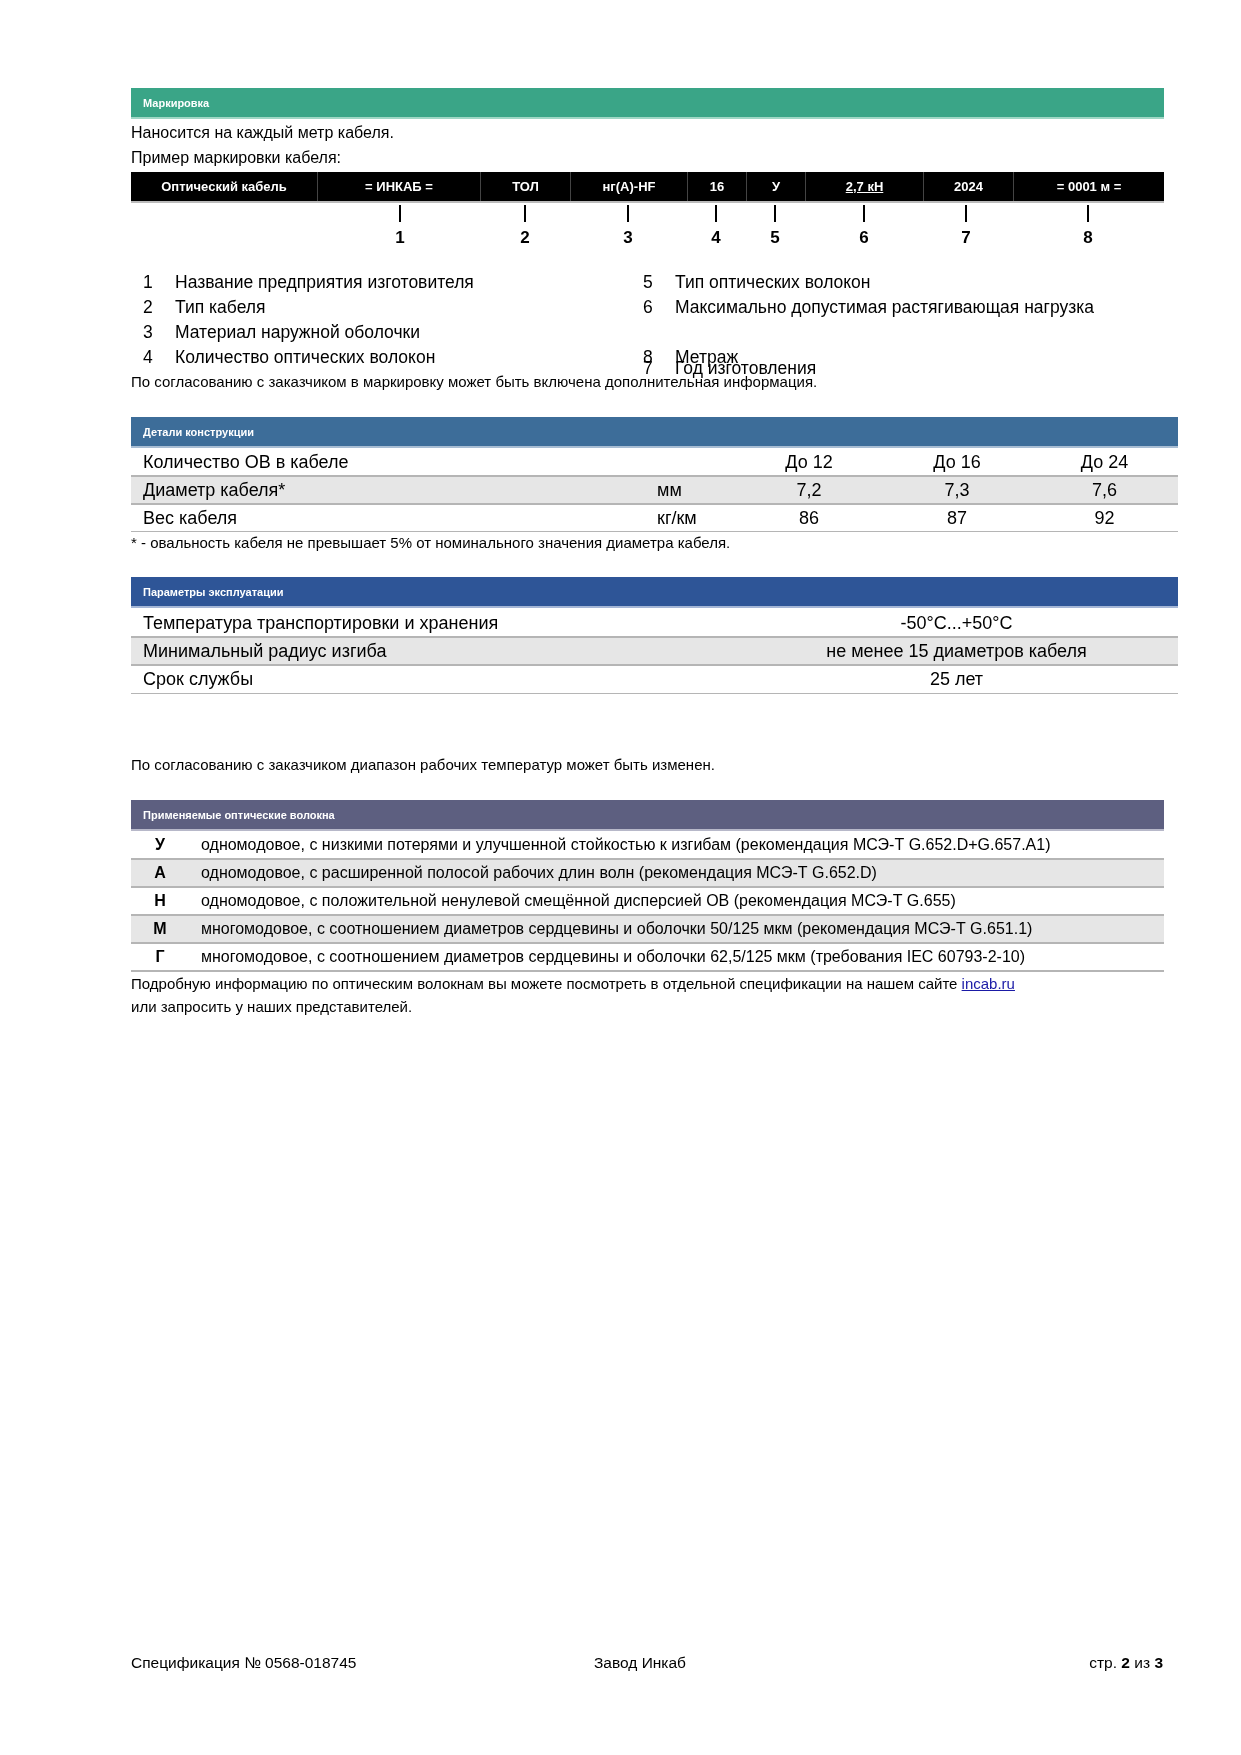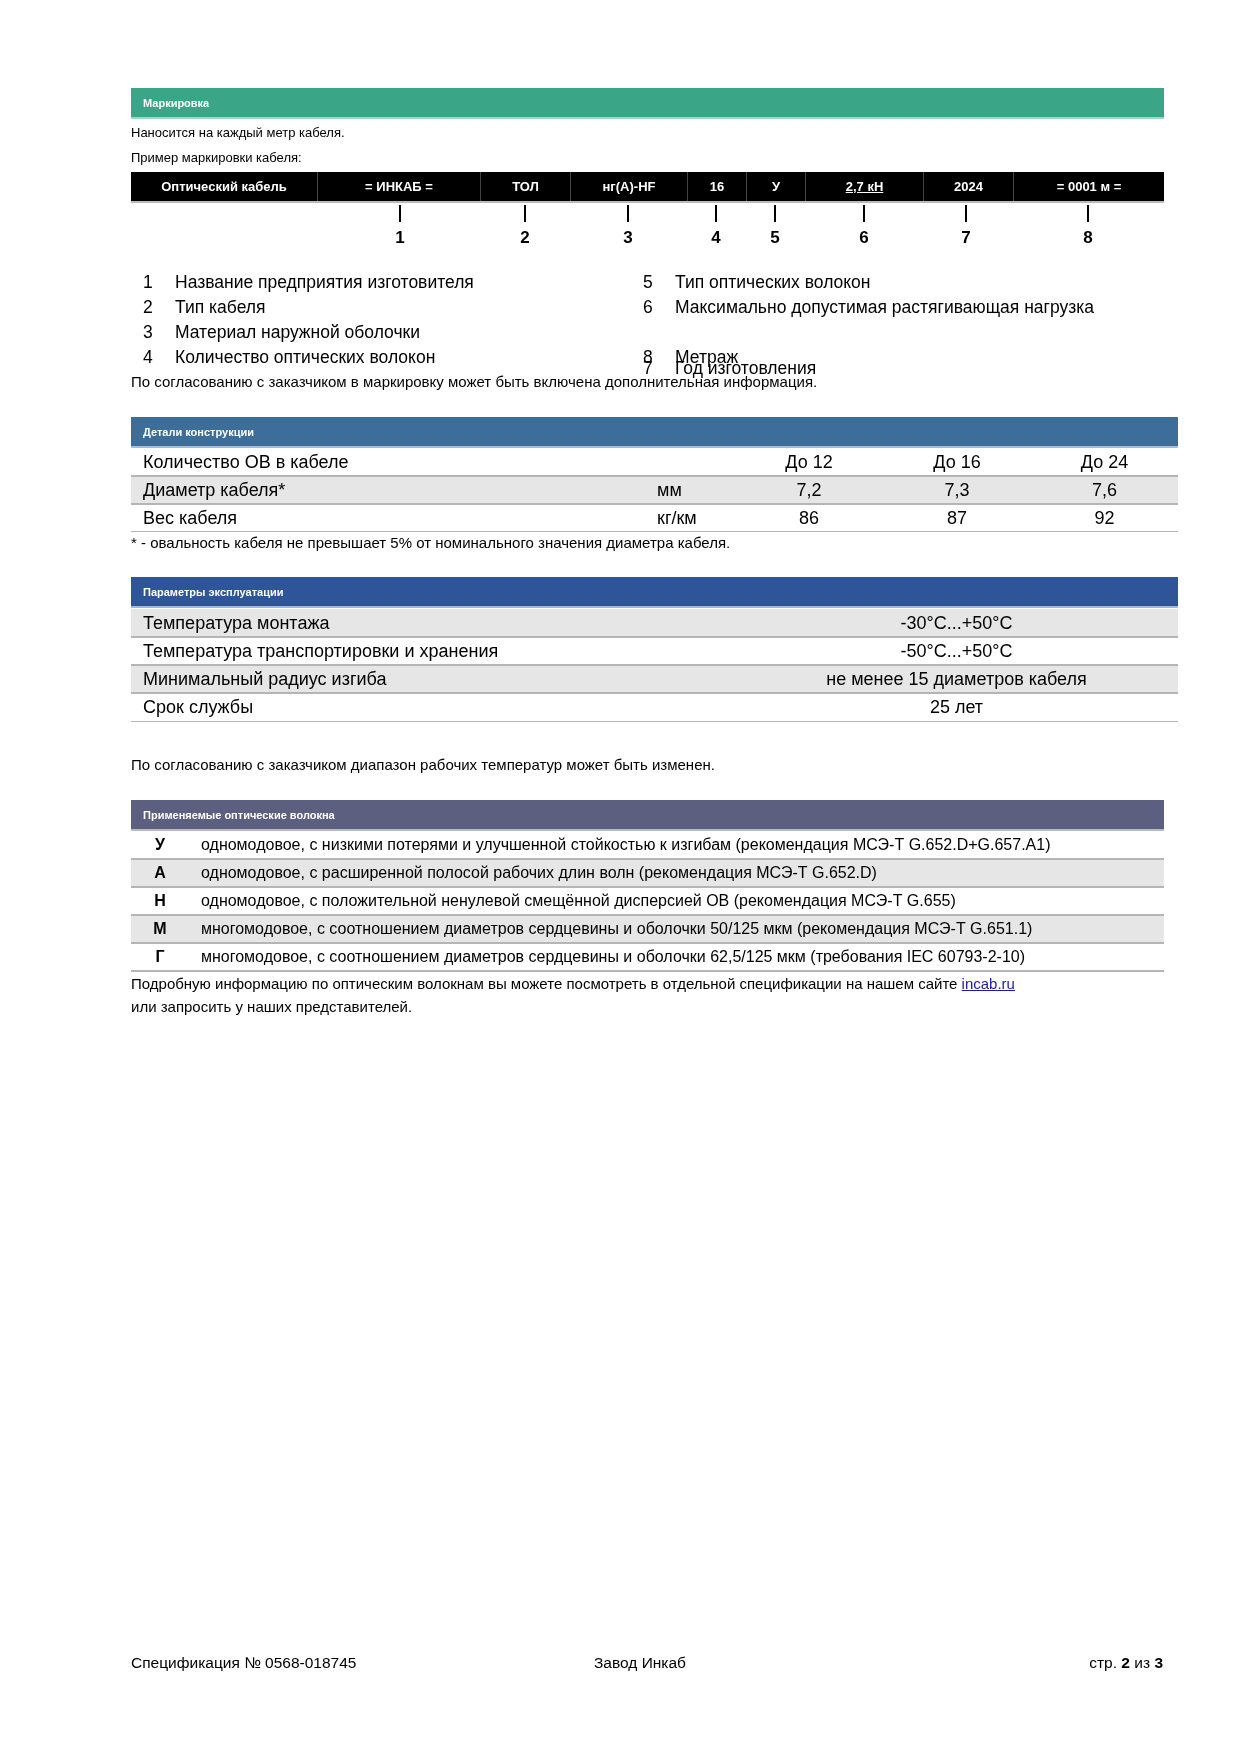--- a/index.html
+++ b/index.html
@@ -1,18 +1,18 @@
 <!DOCTYPE html>
 <html><head>
 <meta charset="utf-8">
 <style>
   html, body { margin: 0; padding: 0; background: #ffffff; }
   body { width: 1241px; height: 1755px; position: relative; font-family: "Liberation Sans", "DejaVu Sans", sans-serif; color: #000; font-size: 17px; }
   .sec-head { position: absolute; left: 131px; height: 31px; color: #fff; font-weight: bold; font-size: 11px; line-height: 31px; padding-left: 12px; box-sizing: border-box; }
-  .line { position: absolute; left: 131px; font-size: 13px; line-height: 24px; white-space: nowrap; }
+  .line { position: absolute; left: 131px; font-size: 16px; line-height: 24px; white-space: nowrap; }
   .small { font-size: 15px; }
 
   
   .strip { position: absolute; left: 131px; top: 172px; width: 1033px; height: 29px; background: #000; display: flex; border-bottom: 2px solid #bbb; }
   .strip .cell { color: #fff; font-weight: bold; font-size: 13px; line-height: 29px; text-align: center; border-right: 1px solid #444; box-sizing: border-box; }
   .strip .cell:last-child { border-right: none; }
   .ticks { position: absolute; top: 203px; left: 0; width: 1241px; height: 50px; }
   .tick { position: absolute; text-align: center; width: 30px; margin-left: -15px; }
   .tick .bar { width: 2px; height: 17px; background: #000; margin: 2px auto 6px; }
   .tick .num { font-weight: bold; font-size: 17px; line-height: 20px; }
@@ -140,24 +140,20 @@
 
 <div class="sec-head" style="top:577px; width:1047px; background:#2e5597; border-bottom:2px solid #a4b6d6;">
   <span>Параметры эксплуатации</span>
 </div>
 <table class="grid" style="top:609px; width:1047px;">
   <colgroup>
       <col style="width:604px">
       <col style="width:443px">
     </colgroup>
   <tbody>
-  <tr class="shade" style="height:28px;">
-    <td>Температура монтажа</td>
-    <td class="c">-30°C...+50°C</td>
-  </tr>
   <tr style="height:28px;">
     <td>Температура транспортировки и хранения</td>
     <td class="c">-50°C...+50°C</td>
   </tr>
   <tr class="shade" style="height:28px;">
     <td>Минимальный радиус изгиба</td>
     <td class="c">не менее 15 диаметров кабеля</td>
   </tr>
   <tr class="last" style="height:28px;">
     <td>Срок службы</td>

